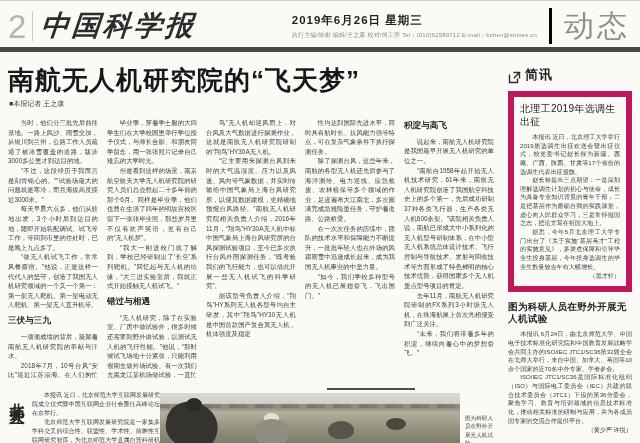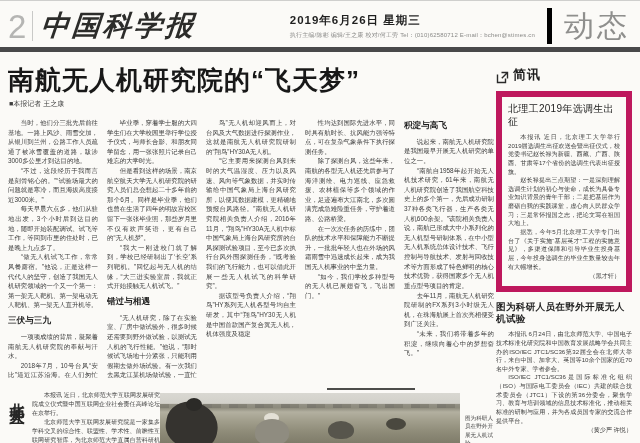--- a/index.html
+++ b/index.html
@@ -14,25 +14,25 @@
   .pagenum{font-size:33px;color:#b5b5b3;font-weight:400;line-height:1;}
   .hdr-vline{width:1px;height:30px;background:#c9c9c7;margin:0 8px 0 6px;}
   .masthead{
     font-family:"DejaVu Serif","Liberation Serif",serif;
     font-size:28px;font-weight:bold;font-style:italic;color:#2c2c2a;
     letter-spacing:3px;transform:skewX(-5deg);white-space:nowrap;
   }
   .hdr-right{margin-left:auto;text-align:left;padding-right:12px;}
   .dateline{font-size:11.5px;font-weight:bold;color:#1f1f1f;letter-spacing:1px;}
   .staffline{font-size:6px;color:#8a8a88;margin-top:3px;letter-spacing:.2px;}
-  .section-wrap{display:flex;align-items:center;height:36px;border-left:5px solid #000000;padding-left:12px;margin-right:2px;}
+  .section-wrap{display:flex;align-items:center;height:36px;border-left:3px solid #000000;padding-left:12px;margin-right:2px;}
   .section{font-size:30px;color:#8f8f8d;letter-spacing:3px;line-height:1;}
   .thick-rule{height:5px;background:#49494a;}
   
-  .content{display:flex;gap:2px;padding:4px 8px 0 8px;box-sizing:border-box;}
+  .content{display:flex;gap:14px;padding:4px 8px 0 8px;box-sizing:border-box;}
   .main{flex:0 0 486px;width:486px;}
   .headline{font-size:26px;font-weight:bold;color:#181818;letter-spacing:1px;margin:10px 0 3px 0;line-height:1.15;}
   .byline{font-size:7px;color:#3f3f3f;margin:0 0 9px 1px;}
   .columns{display:flex;gap:9px;height:262px;overflow:hidden;}
   .col{flex:1;font-size:6.4px;line-height:1.5;color:#3c3c3c;text-align:justify;overflow:hidden;}
   .col p{margin:0;text-indent:2em;}
   .col h3{font-size:8.6px;font-weight:bold;color:#1e1e1e;margin:4px 0 5px 0;}
   .col h3:first-child{margin-top:1px;}
   
   .bottom-strip{position:relative;display:flex;margin-top:8px;height:55px;overflow:hidden;}

